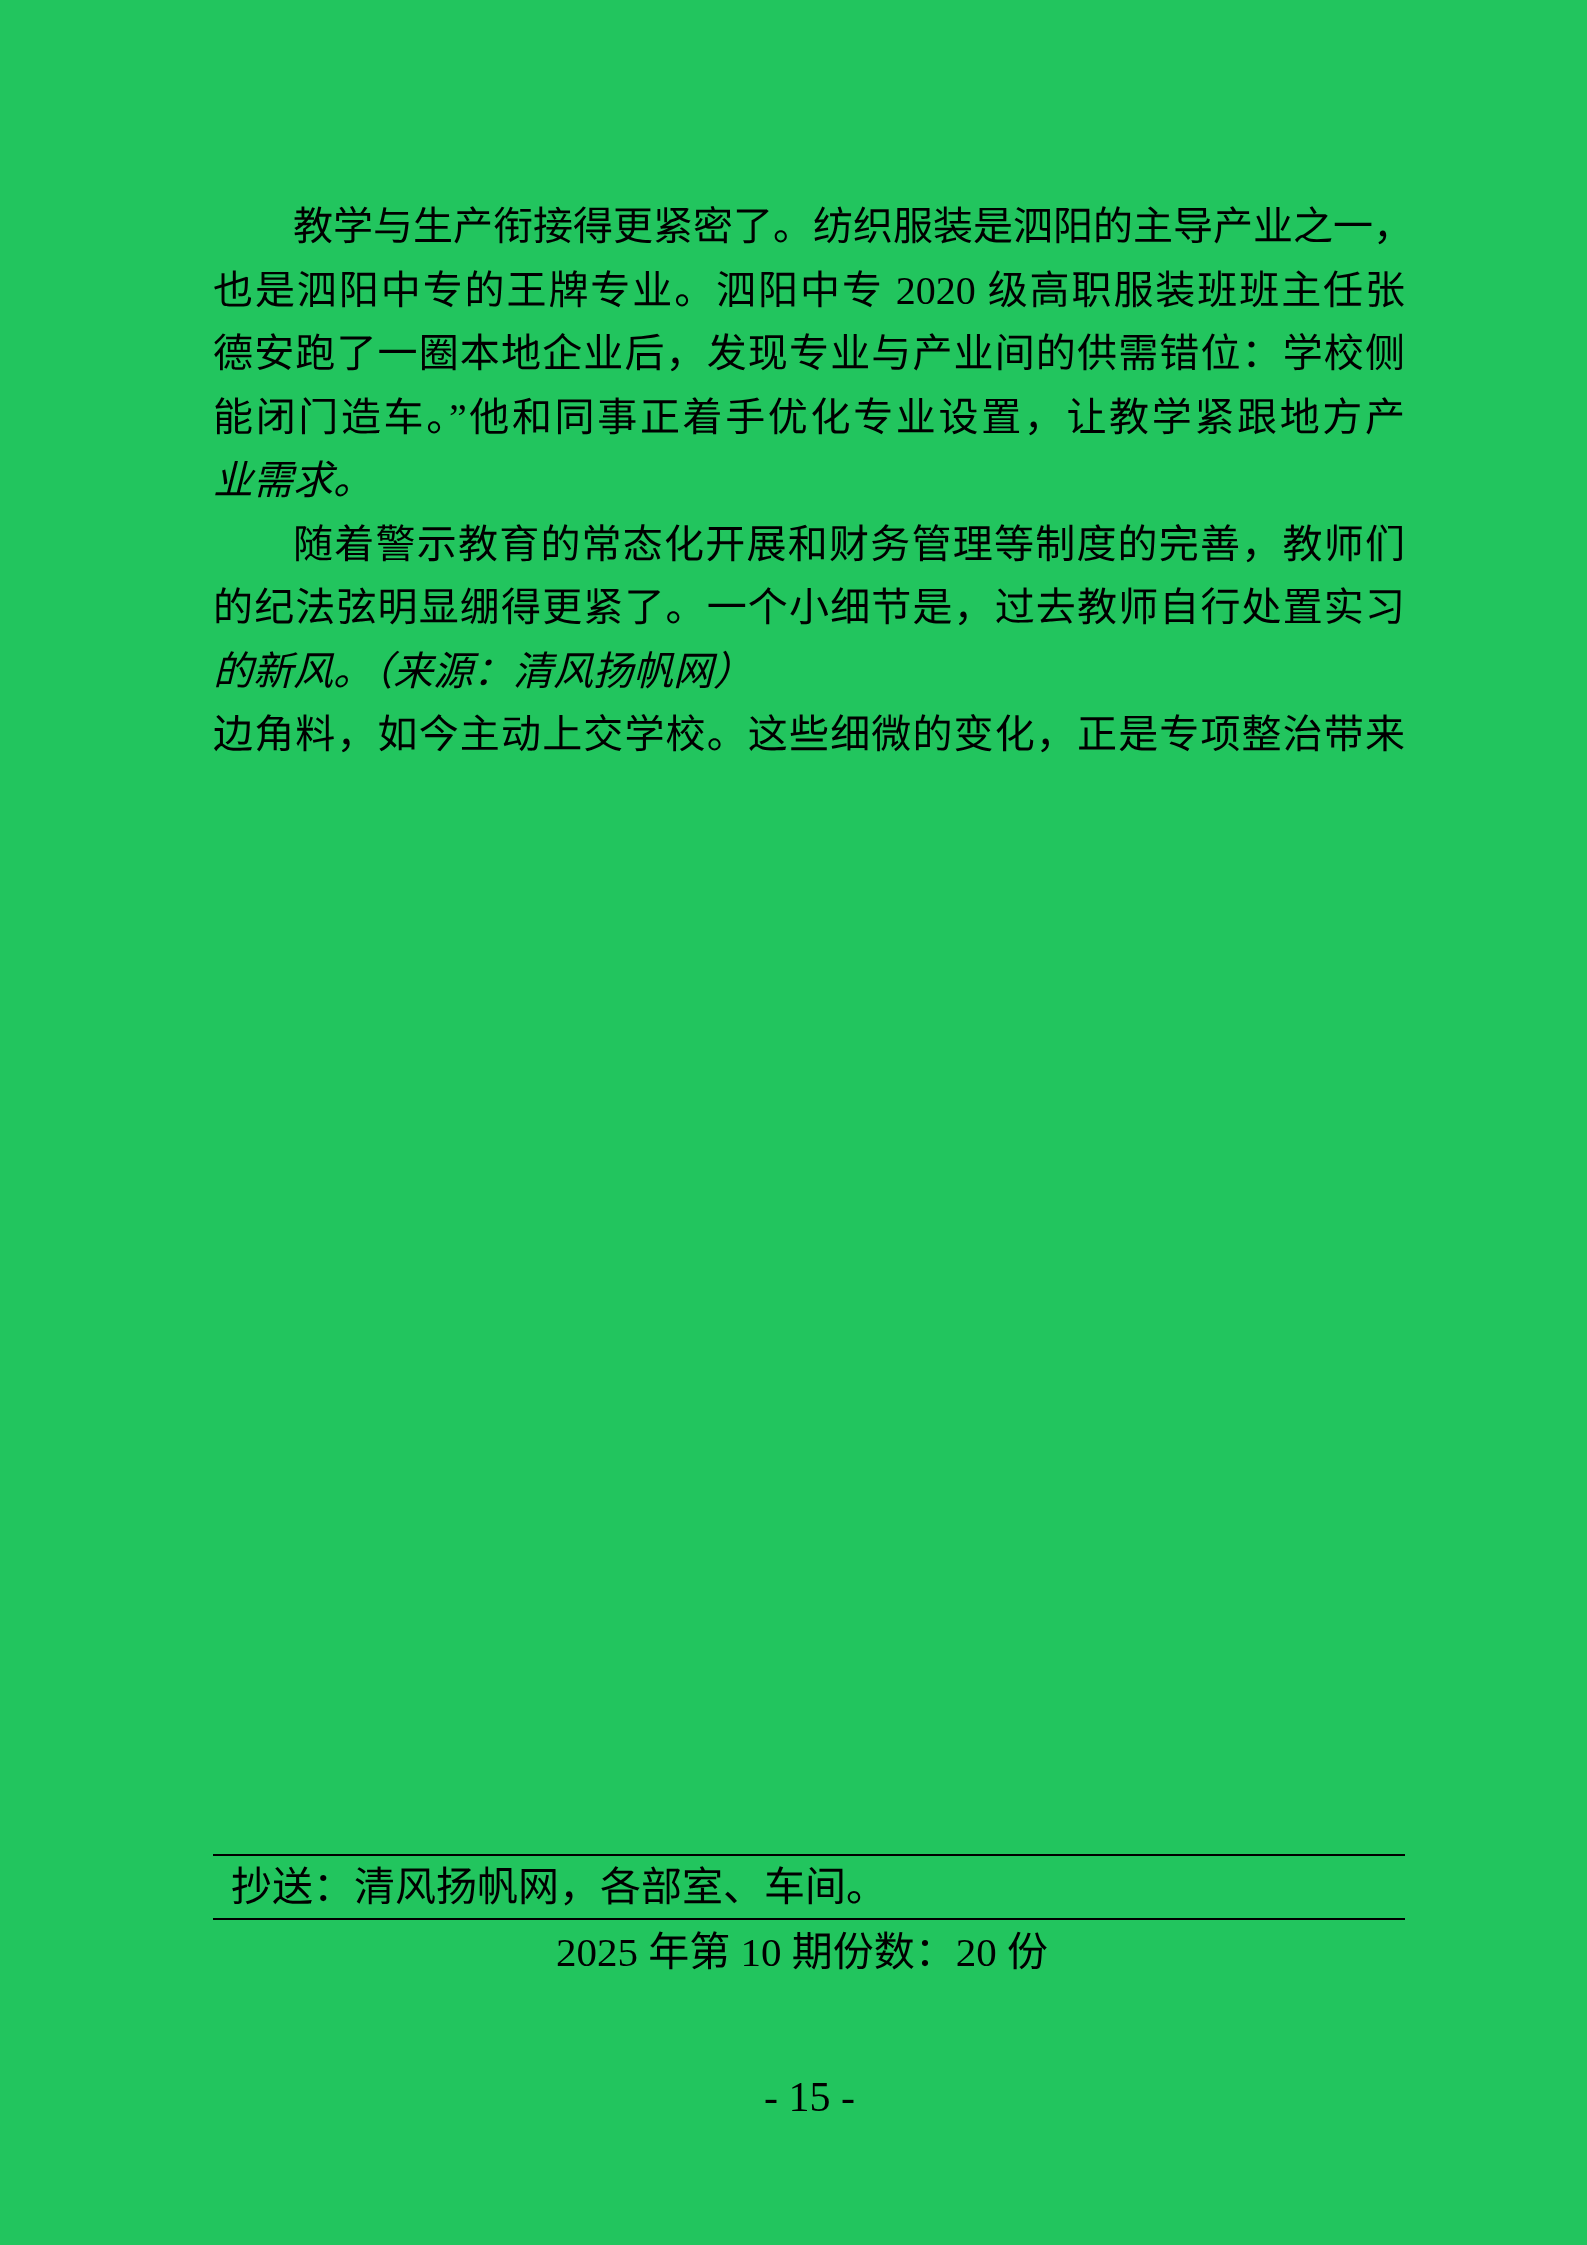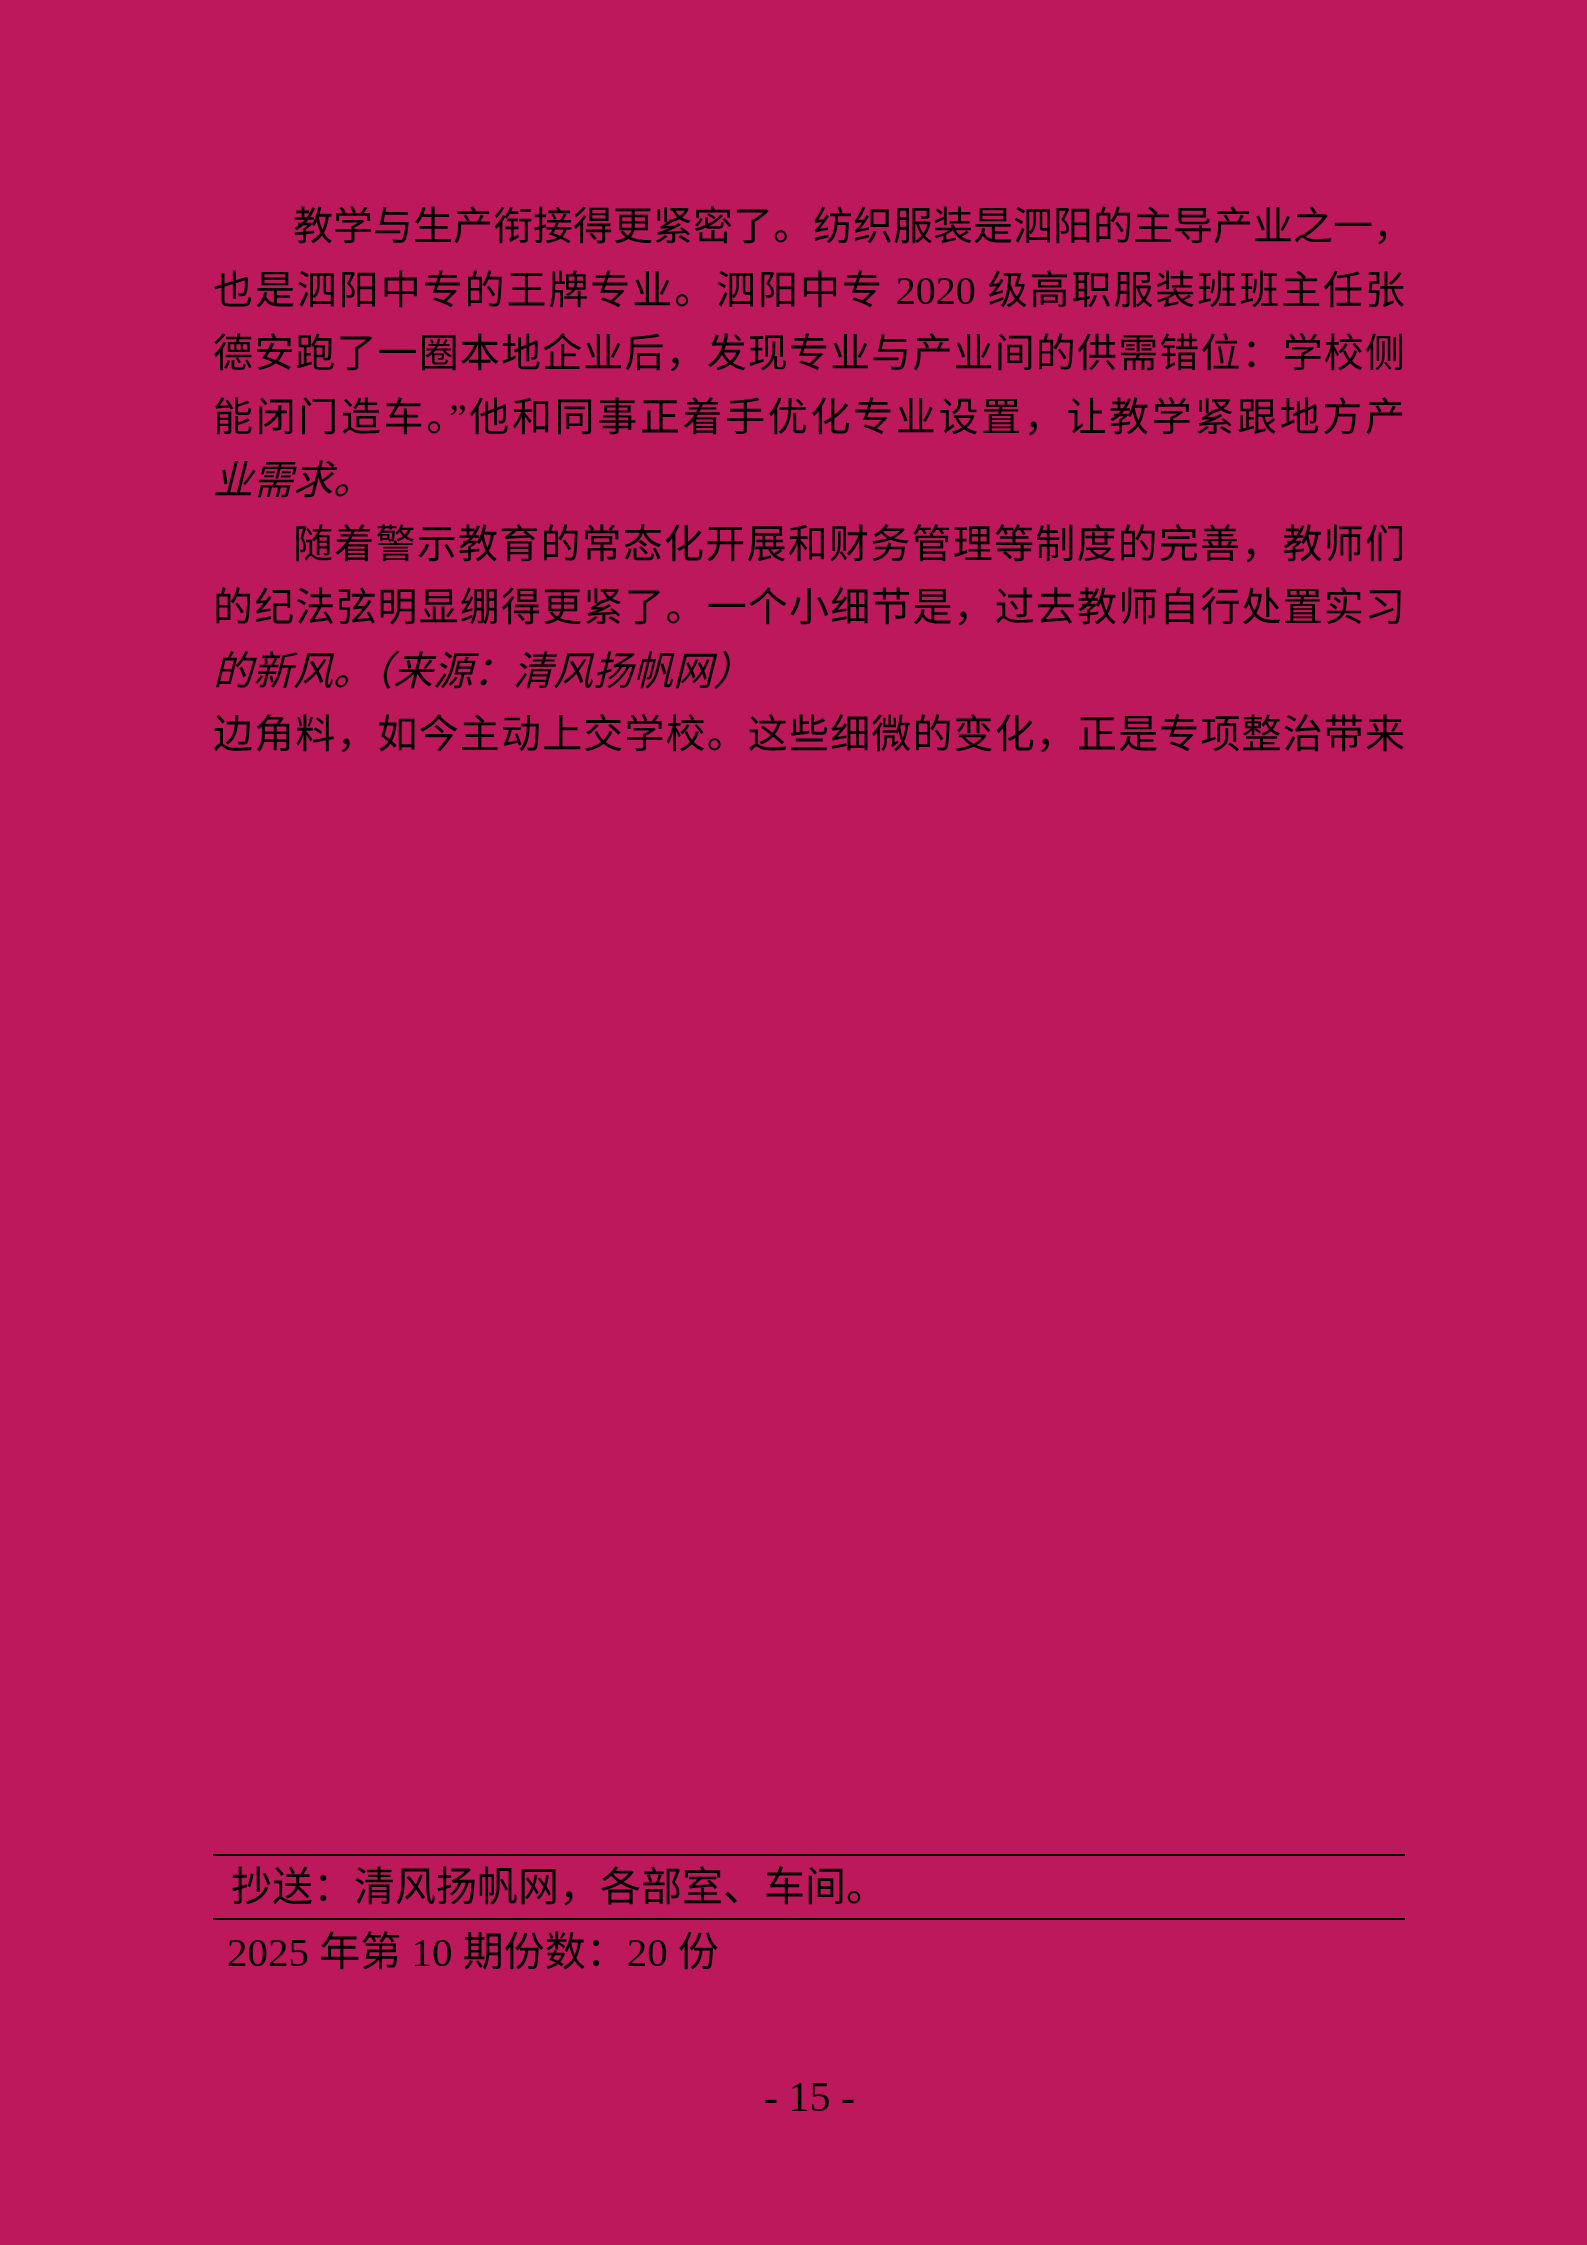--- a/index.html
+++ b/index.html
@@ -4,21 +4,21 @@
 <style>
   html, body {
     margin: 0;
     padding: 0;
     background: #888888;
   }
   .page {
     position: relative;
     width: 1587px;
     height: 2245px;
-    background: #be185d;
+    background: #22c55e;
     overflow: hidden;
     font-family: "Liberation Serif", "DejaVu Serif", serif;
     color: #000000;
   }
   
   .body-text {
     position: absolute;
     left: 213px;
     top: 195px;
     width: 1192px;
@@ -64,21 +64,21 @@
   }
   .footer-issue-row {
     position: absolute;
     left: 213px;
     top: 1922px;
     width: 1192px;
     height: 60px;
     line-height: 60px;
     font-size: 41px;
     display: flex;
-    justify-content: flex-start;
+    justify-content: center;
     align-items: center;
     padding: 0 28px 0 14px;
     box-sizing: border-box;
     white-space: nowrap;
   }
   
   .page-number {
     position: absolute;
     left: 0;
     top: 2072px;

